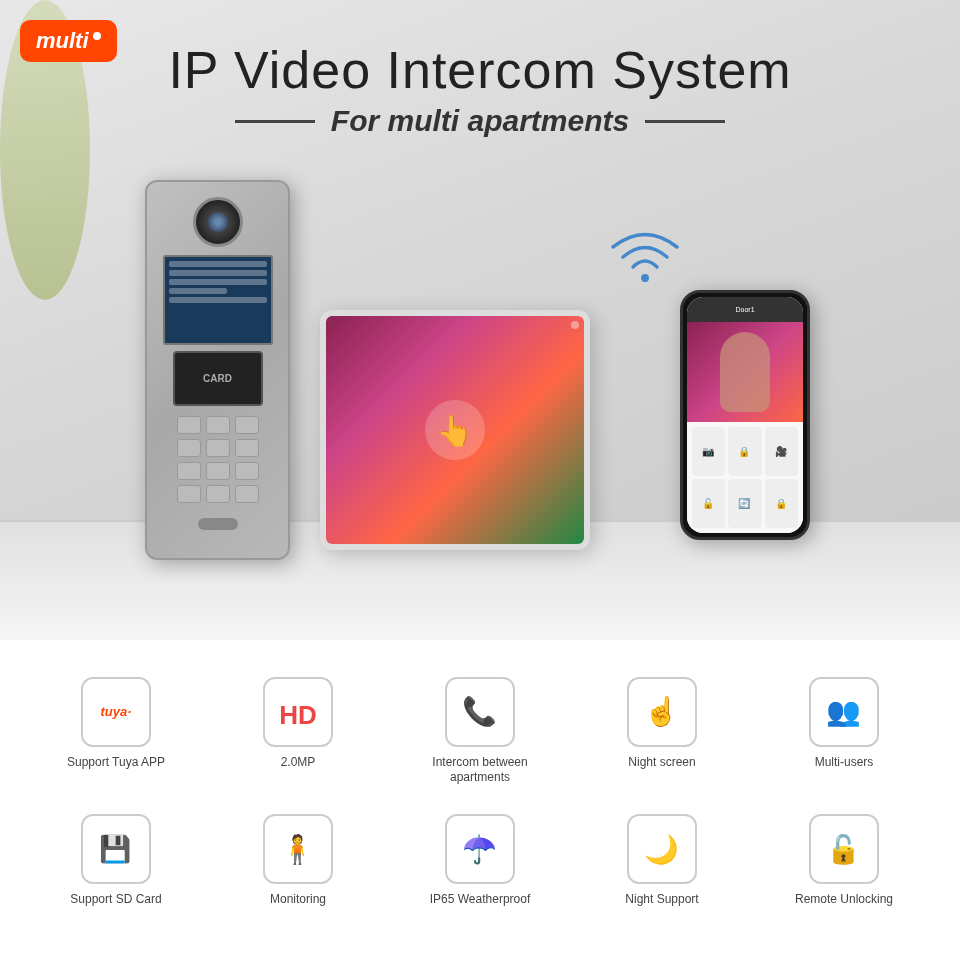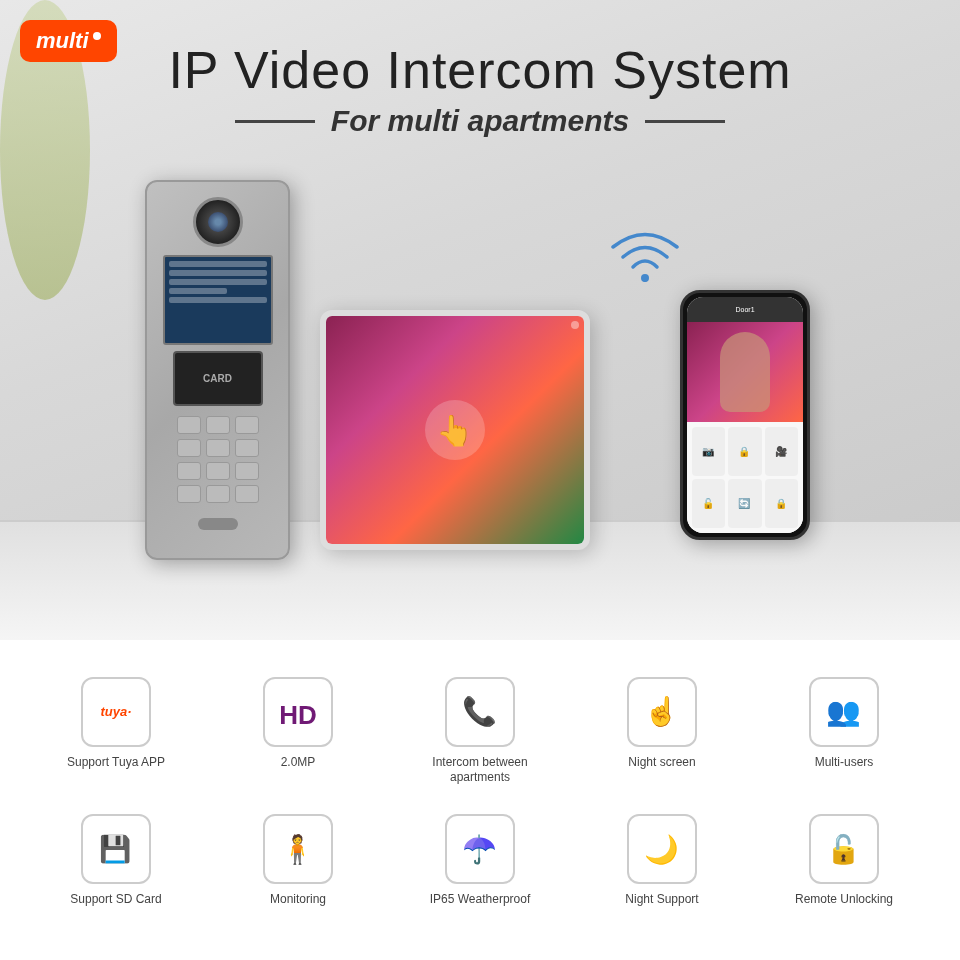--- a/index.html
+++ b/index.html
@@ -448,21 +448,21 @@
 
     <div class="feature-item">
       <div class="feature-icon-box">
         <span style="font-size:13px;font-weight:bold;color:#ff4500;font-style:italic;">tuya·</span>
       </div>
       <span class="feature-label">Support Tuya APP</span>
     </div>
 
     <div class="feature-item">
       <div class="feature-icon-box">
-        <span style="font-size:26px;font-weight:900;color:#701a75;margin-top:8px;">HD</span>
+        <span style="font-size:26px;font-weight:900;color:#ef4444;margin-top:8px;">HD</span>
       </div>
       <span class="feature-label">2.0MP</span>
     </div>
 
     <div class="feature-item">
       <div class="feature-icon-box">
         <span style="font-size:28px;">📞</span>
       </div>
       <span class="feature-label">Intercom between<br>apartments</span>
     </div>

